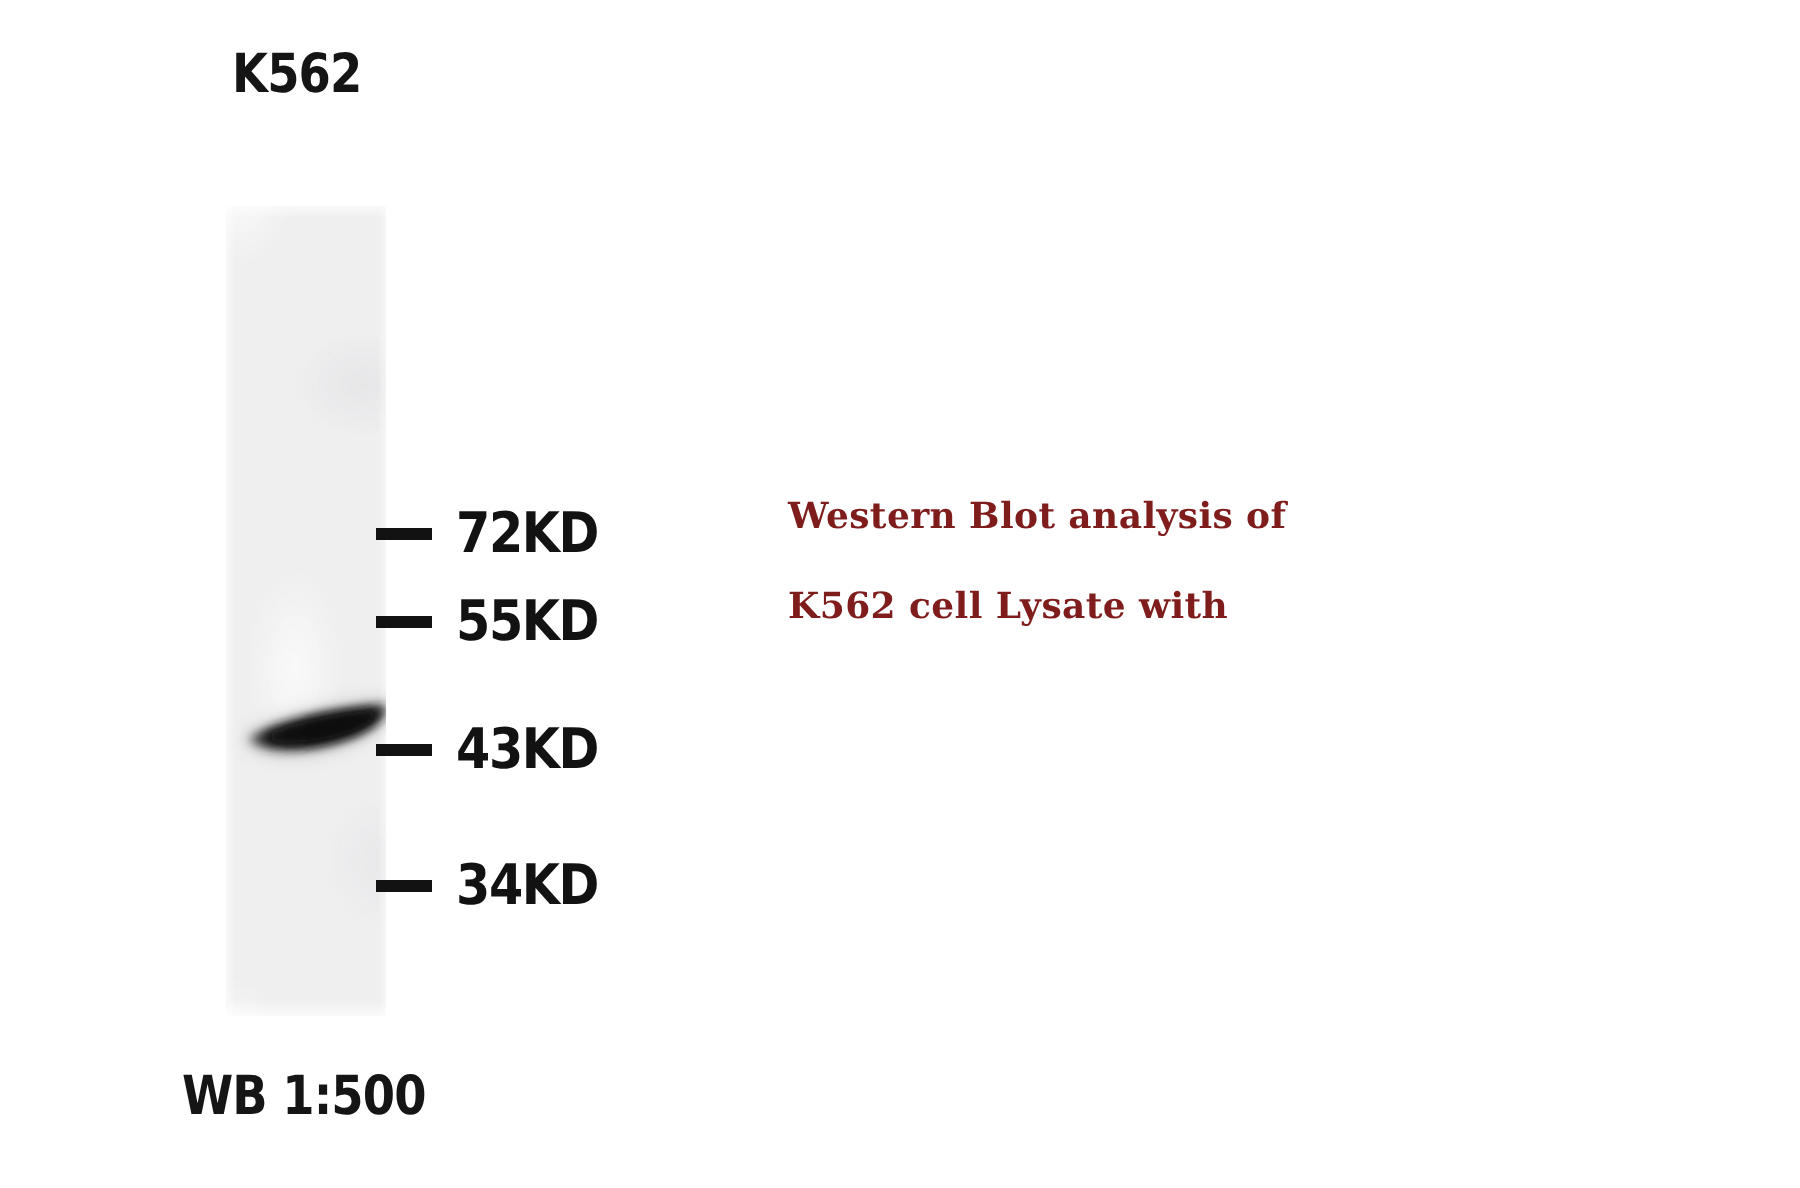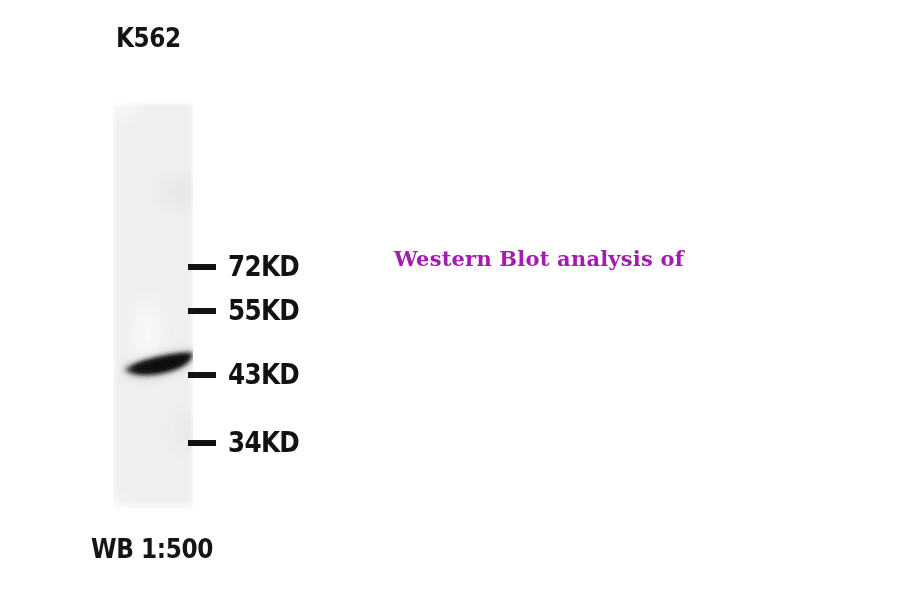--- a/index.html
+++ b/index.html
@@ -130,23 +130,23 @@
   }
 
   
   .caption {
     position: absolute;
     left: 394px;
     top: 236px;
     width: 430px;
     font-family: "DejaVu Serif", serif;
     font-weight: bold;
-    font-size: 21px;
+    font-size: 18px;
     line-height: 45px;
-    color: #a21caf;
+    color: #7f1d1d;
     letter-spacing: 0.2px;
   }
   .caption-line { display: block; white-space: nowrap; }
 </style>
 </head>
 <body>
 
 <div id="figure">
 
   <div class="sample-label">K562</div>
@@ -202,15 +202,16 @@
     <span class="marker-label">43KD</span>
   </div>
 
   <div class="marker" style="top:443px;">
     <span class="marker-dash"></span>
     <span class="marker-label">34KD</span>
   </div>
 
   <div class="caption">
     <span class="caption-line">Western Blot analysis of</span>
+    <span class="caption-line">K562 cell Lysate with</span>
   </div>
 
 </div>
 
 </body></html>

